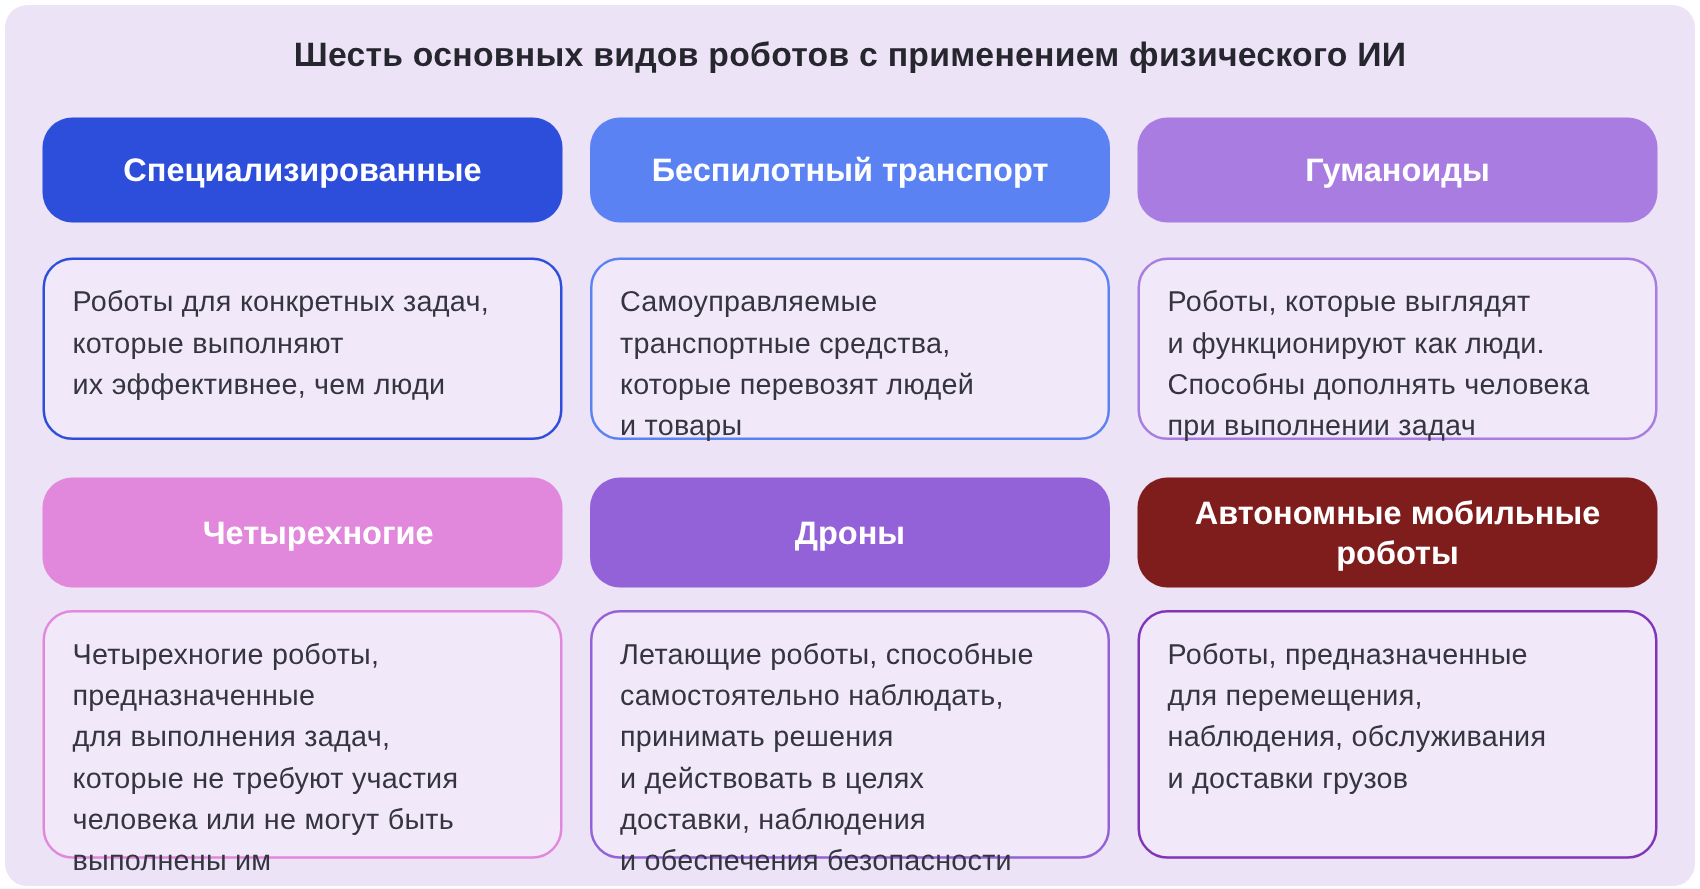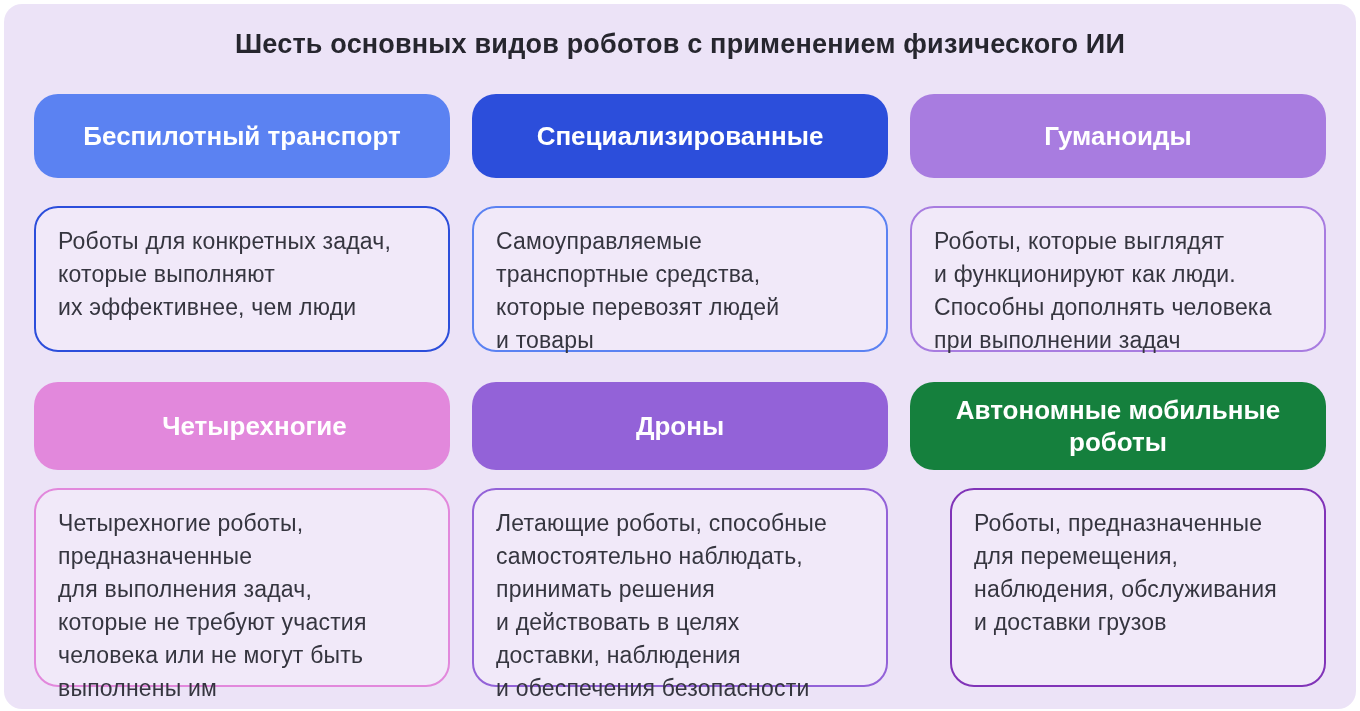--- a/index.html
+++ b/index.html
@@ -67,56 +67,56 @@
     letter-spacing: 0.2px;
   }
 </style>
 </head>
 <body>
 
 <div class="canvas">
   <h1 class="title">Шесть основных видов роботов с применением физического ИИ</h1>
 
   <div class="grid-row row-pills-1">
+    <div class="pill" style="background-color: rgb(44, 78, 219);">Специализированные</div>
     <div class="pill" style="background-color: rgb(91, 130, 242);">Беспилотный транспорт</div>
-    <div class="pill" style="background-color: rgb(44, 78, 219);">Специализированные</div>
     <div class="pill" style="background-color: rgb(168, 124, 224);">Гуманоиды</div>
   </div>
 
   <div class="grid-row row-desc-1">
     <div class="desc" style="border-color: rgb(44, 78, 219);">Роботы для конкретных задач,
 которые выполняют
 их эффективнее, чем люди</div>
     <div class="desc" style="border-color: rgb(91, 130, 242);">Самоуправляемые
 транспортные средства,
 которые перевозят людей
 и товары</div>
     <div class="desc" style="border-color: rgb(168, 124, 224);">Роботы, которые выглядят
 и функционируют как люди.
 Способны дополнять человека
 при выполнении задач</div>
   </div>
 
   <div class="grid-row row-pills-2">
     <div class="pill" style="background-color: rgb(226, 136, 220); padding-left: 43px;">Четырехногие</div>
     <div class="pill" style="background-color: rgb(147, 98, 216); text-align: center;">Дроны</div>
-    <div class="pill" style="background-color: #15803d;">Автономные мобильные роботы</div>
+    <div class="pill" style="background-color: #7f1d1d;">Автономные мобильные роботы</div>
   </div>
 
   <div class="grid-row row-desc-2">
     <div class="desc" style="border-color: rgb(226, 136, 220);">Четырехногие роботы,
 предназначенные
 для выполнения задач,
 которые не требуют участия
 человека или не могут быть
 выполнены им</div>
     <div class="desc" style="border-color: rgb(147, 98, 216);">Летающие роботы, способные
 самостоятельно наблюдать,
 принимать решения
 и действовать в целях
 доставки, наблюдения
 и обеспечения безопасности</div>
-    <div class="desc" style="border-color: rgb(129, 52, 184); margin-left: 40px;">Роботы, предназначенные
+    <div class="desc" style="border-color: rgb(129, 52, 184);">Роботы, предназначенные
 для перемещения,
 наблюдения, обслуживания
 и доставки грузов</div>
   </div>
 </div>
 
 </body></html>

